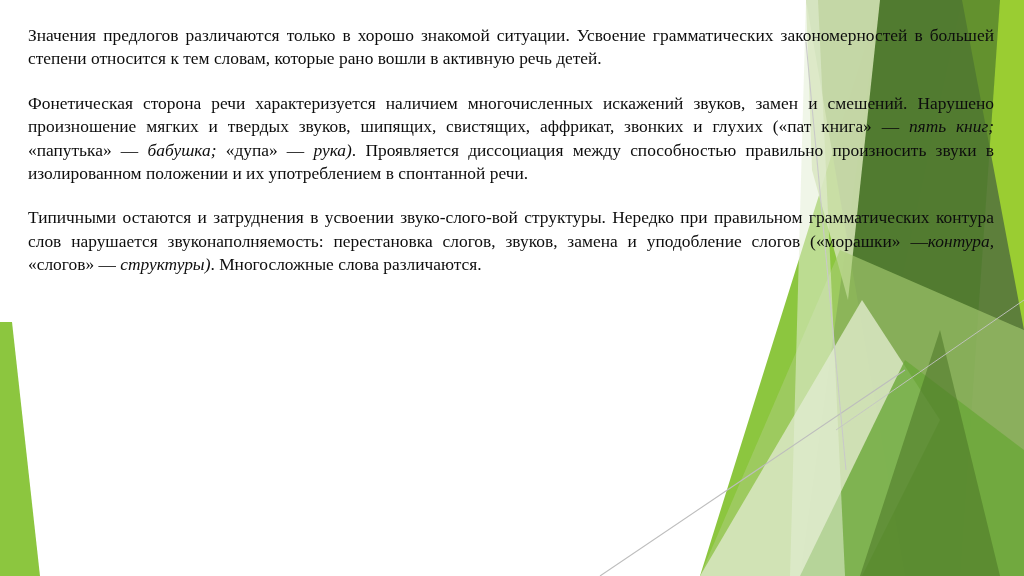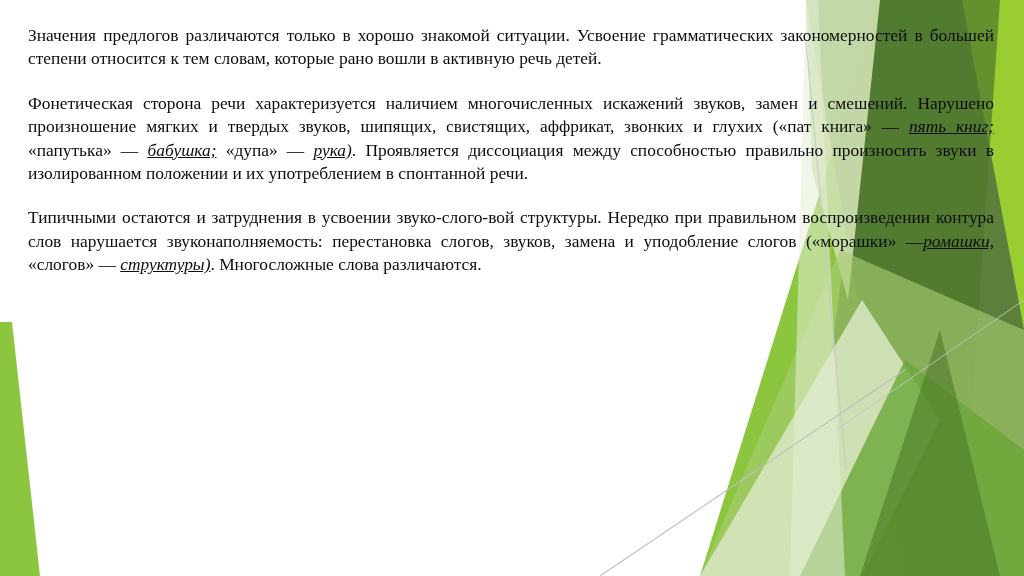--- a/index.html
+++ b/index.html
@@ -39,21 +39,20 @@
     line-height: 1.345;
     text-align: justify;
     text-justify: inter-word;
     margin: 0 0 19px 0;
     font-family: "Liberation Serif", "DejaVu Serif", serif;
   }
   .para:last-child { margin-bottom: 0; }
   .para.gap-lg { margin-bottom: 21px; }
   .ital {
     font-style: italic;
-    text-decoration: underline;
   }
 </style>
 </head>
 <body>
 
 <div id="slide">
 
   <svg class="deco-layer" viewBox="0 0 1024 576" preserveAspectRatio="none" xmlns="http://www.w3.org/2000/svg">
 
     <polygon points="1024,0 1024,576 700,576 880,0" fill="#8cc63f"></polygon>
@@ -88,19 +87,19 @@
 
     <p class="para gap-lg">
       <span>Значения предлогов различаются только в хорошо знакомой ситуации. Усвоение грамматических закономерностей в большей степени относится к тем словам, которые рано вошли в активную речь детей.</span>
     </p>
 
     <p class="para gap-lg">
       <span>Фонетическая сторона речи характеризуется наличием многочисленных искажений звуков, замен и смешений. Нарушено произношение мягких и твердых звуков, шипящих, свистящих, аффрикат, звонких и глухих («пат книга» — </span><span class="ital">пять книг;</span><span> «папутька» — </span><span class="ital">бабушка;</span><span> «дупа» — </span><span class="ital">рука)</span><span>. Проявляется диссоциация между способностью правильно произносить звуки в изолированном положении и их употреблением в спонтанной речи.</span>
     </p>
 
     <p class="para gap-lg">
-      <span>Типичными остаются и затруднения в усвоении звуко-слого-вой структуры. Нередко при правильном воспроизведении контура слов нарушается звуконаполняемость: перестановка слогов, звуков, замена и уподобление слогов («морашки» —</span><span class="ital">ромашки,</span><span>  «слогов» — </span><span class="ital">структуры)</span><span>. Многосложные слова различаются.</span>
+      <span>Типичными остаются и затруднения в усвоении звуко-слого-вой структуры. Нередко при правильном грамматических контура слов нарушается звуконаполняемость: перестановка слогов, звуков, замена и уподобление слогов («морашки» —</span><span class="ital">контура,</span><span>  «слогов» — </span><span class="ital">структуры)</span><span>. Многосложные слова различаются.</span>
     </p>
 
 
   </div>
 
 </div>
 
 </body></html>

